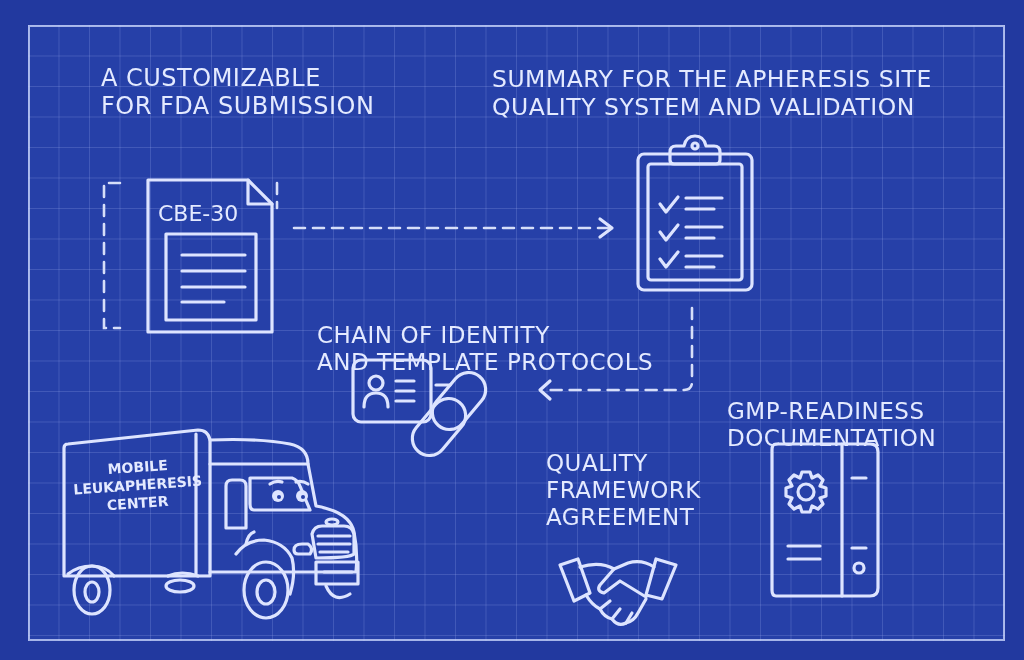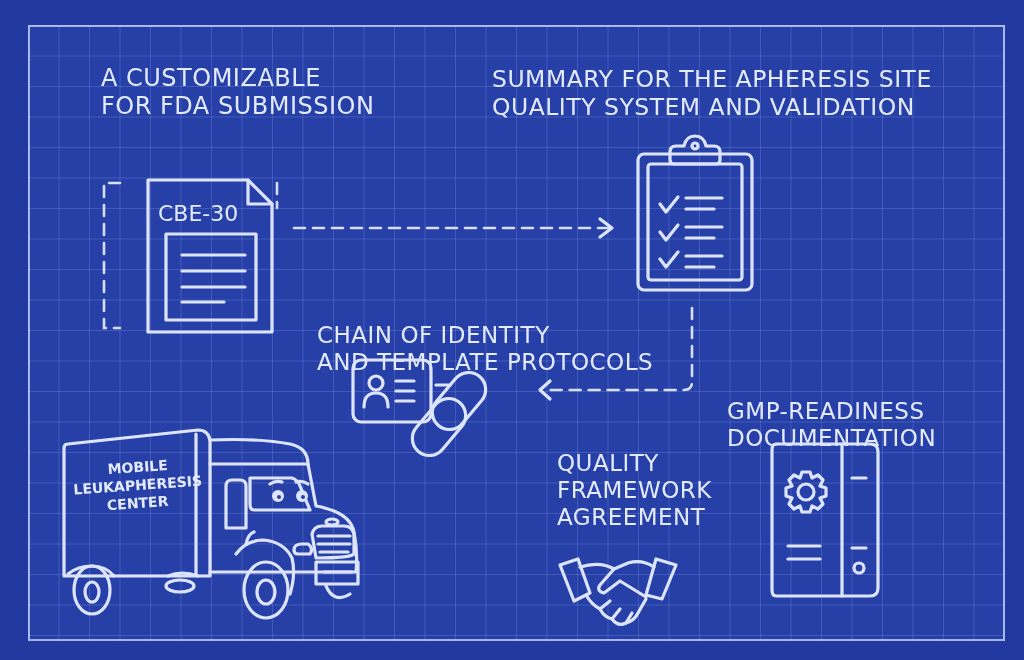--- a/index.html
+++ b/index.html
@@ -87,21 +87,21 @@
   <svg style="left:770px;top:440px;" width="120" height="164" viewBox="0 0 120 164">
     <path class="s" d="M6 4 H100 Q108 4 108 12 V148 Q108 156 100 156 H6 Q2 156 2 150 V10 Q2 4 6 4 Z"></path>
     <path class="s" d="M72 4 V156"></path>
     <path class="s" d="M82 38 H96 M82 108 H96"></path>
     <circle class="s" cx="89" cy="128" r="5"></circle>
     <circle class="s" cx="36" cy="52" r="8"></circle>
     <path class="s" d="M32 32 H40 L42 38 L48 35 L53 40 L50 46 L56 48 V56 L50 58 L53 64 L48 69 L42 66 L40 72 H32 L30 66 L24 69 L19 64 L22 58 L16 56 V48 L22 46 L19 40 L24 35 L30 38 Z"></path>
     <path class="s" d="M18 106 H50 M18 119 H50"></path>
   </svg>
 
-  <div class="label" style="left:546px;top:450px;font-size:23px;padding-left:11px;">
+  <div class="label" style="left:546px;top:450px;font-size:23px;">
     <span class="lbl-line">QUALITY</span>
     <span class="lbl-line">FRAMEWORK</span>
     <span class="lbl-line">AGREEMENT</span>
   </div>
 
   <svg style="left:556px;top:555px;" width="124" height="76" viewBox="0 0 124 76">
     <path class="s" d="M4 10 L22 4 L34 38 L18 46 Z"></path>
     <path class="s" d="M120 10 L100 4 L90 40 L106 44 Z"></path>
     <path class="s" d="M24 12 Q44 6 58 14 L72 8 Q86 4 98 12"></path>
     <path class="s" d="M58 14 L44 30 Q40 36 48 38 L64 26 L90 42"></path>

